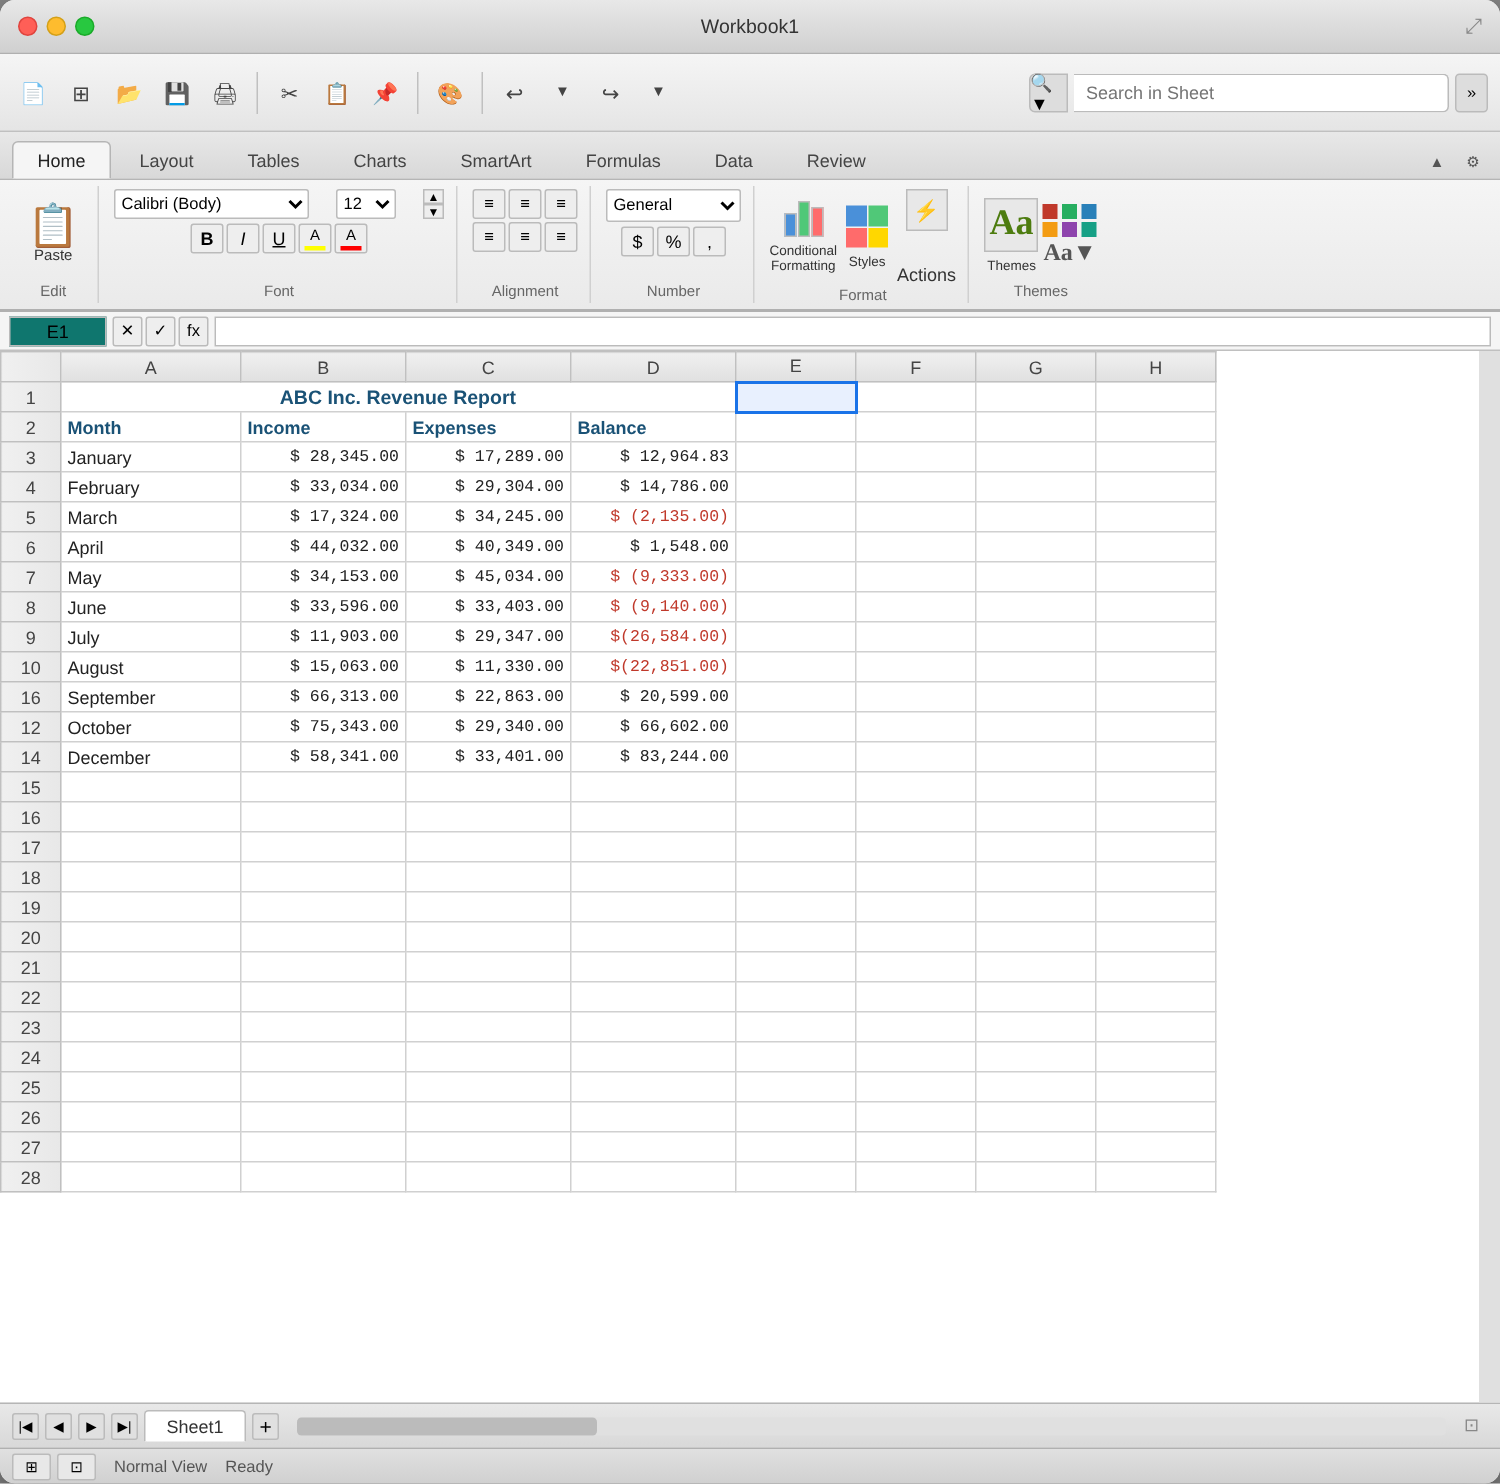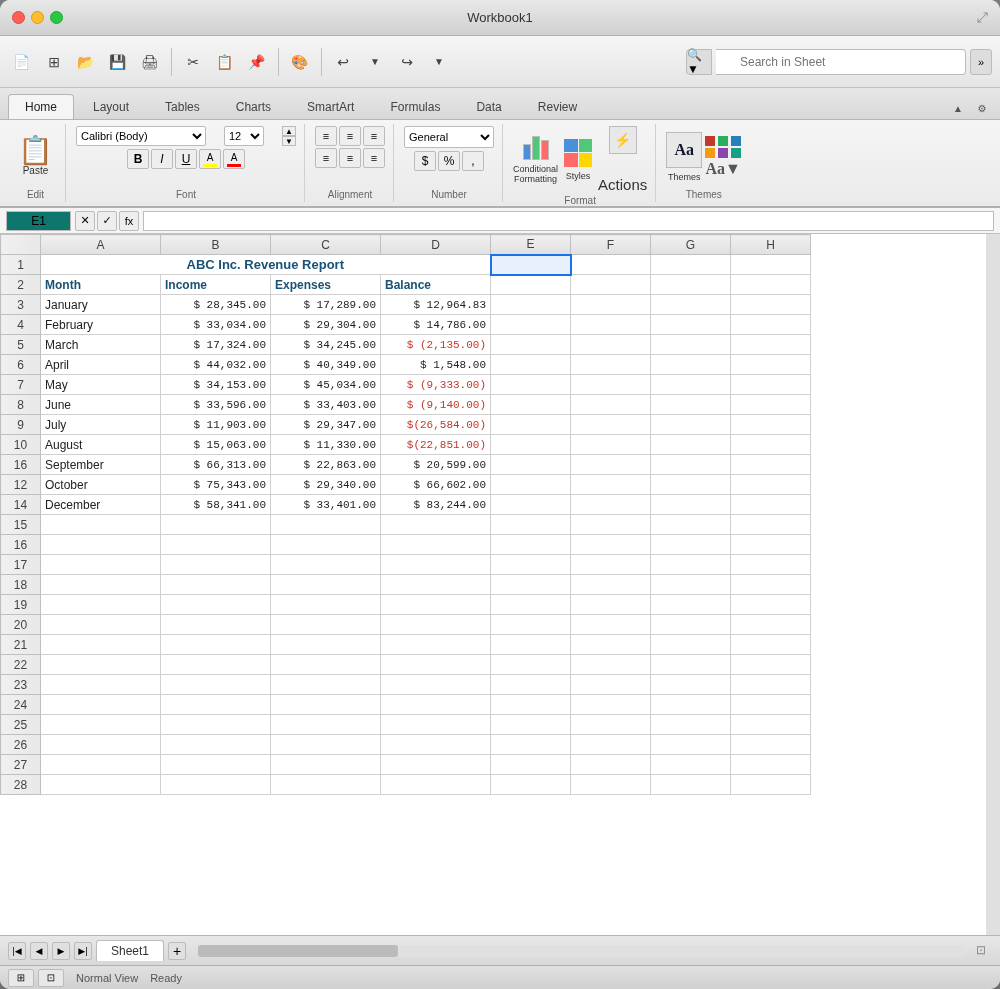--- a/index.html
+++ b/index.html
@@ -104,21 +104,21 @@
       justify-content: center;
       cursor: pointer;
       font-size: 12px;
     }
     .search-field {
       width: 250px;
       height: 26px;
       border: 1px solid #bbb;
       border-left: none;
       border-radius: 0 4px 4px 0;
-      padding: 0 24px;
+      padding: 0 8px;
       font-size: 12px;
       background: white;
       color: #888;
     }
     .toolbar-more {
       width: 22px;
       height: 26px;
       border: 1px solid #bbb;
       border-radius: 3px;
       background: #ddd;
@@ -681,30 +681,30 @@
           <div style="display:grid;grid-template-columns:1fr 1fr;gap:1px;width:28px;height:28px;">
             <div style="background:#4a90d9;"></div>
             <div style="background:#50c878;"></div>
             <div style="background:#ff6b6b;"></div>
             <div style="background:#ffd700;"></div>
           </div>
           <div style="font-size:9px;text-align:center;color:#333;margin-top:2px;">Styles</div>
         </div>
         <div class="cond-fmt-area">
           <div style="width:28px;height:28px;background:#e8e8e8;border:1px solid #bbb;display:flex;align-items:center;justify-content:center;font-size:14px;">⚡</div>
-          <div style="font-size:15px;text-align:right;color:#333;margin-top:20px;">Actions</div>
+          <div style="font-size:12px;text-align:right;color:#333;margin-top:20px;">Actions</div>
         </div>
       </div>
       <div class="ribbon-group-label">Format</div>
     </div>
 
     <div class="ribbon-group">
       <div class="ribbon-controls">
         <div class="cond-fmt-area">
-          <div style="width:36px;height:36px;background:#e8e8e8;border:1px solid #bbb;display:flex;align-items:center;justify-content:center;font-size:16px;font-family:serif;font-weight:bold;color:#0f172a;">Aa</div>
+          <div style="width:36px;height:36px;background:#e8e8e8;border:1px solid #bbb;display:flex;align-items:center;justify-content:center;font-size:24px;font-family:serif;font-weight:bold;color:#4d7c0f;">Aa</div>
           <div style="font-size:9px;text-align:center;color:#333;margin-top:2px;">Themes</div>
         </div>
         <div style="display:flex;flex-direction:column;gap:2px;">
           <div style="display:grid;grid-template-columns:repeat(3,1fr);gap:2px;width:36px;">
             <div style="width:10px;height:10px;background:#c0392b;"></div>
             <div style="width:10px;height:10px;background:#27ae60;"></div>
             <div style="width:10px;height:10px;background:#2980b9;"></div>
             <div style="width:10px;height:10px;background:#f39c12;"></div>
             <div style="width:10px;height:10px;background:#8e44ad;"></div>
             <div style="width:10px;height:10px;background:#16a085;"></div>

